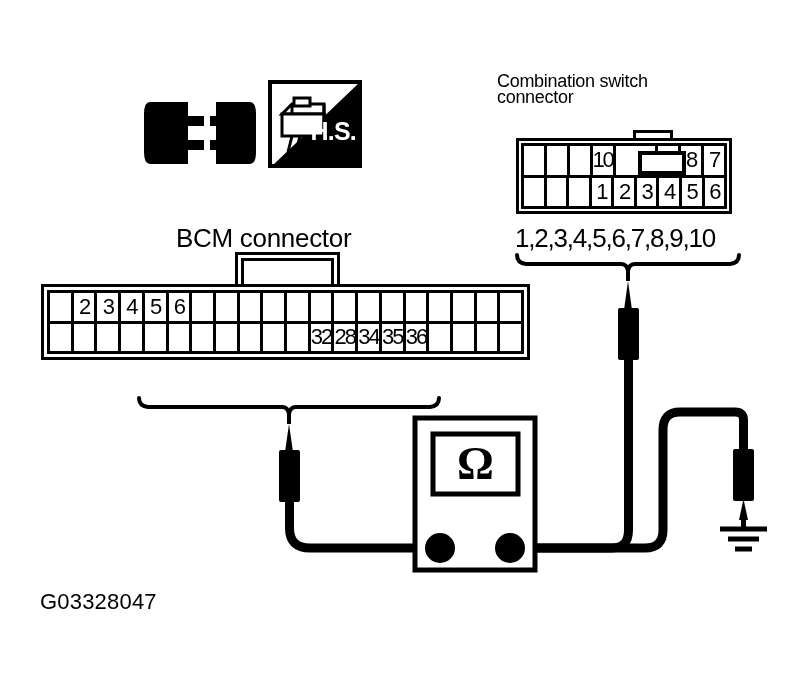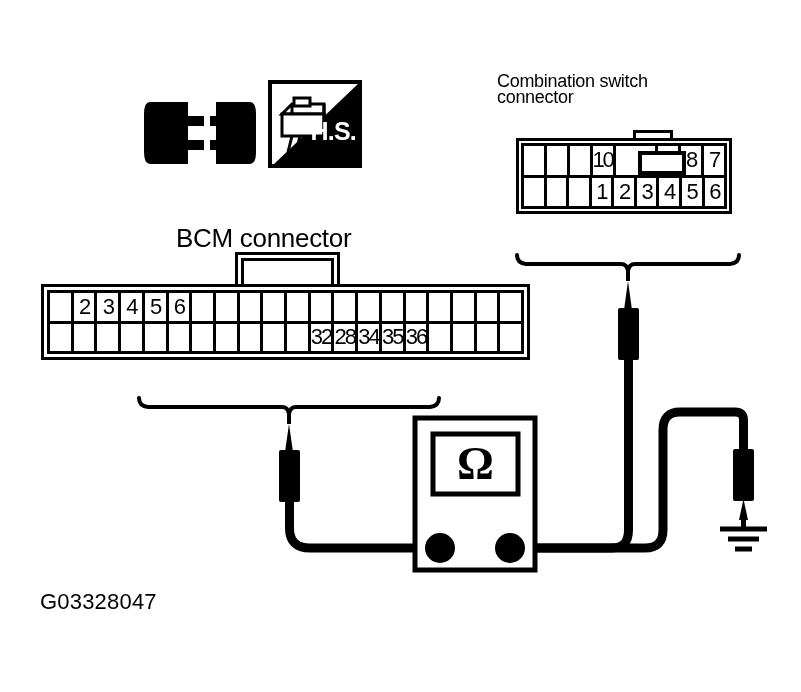--- a/index.html
+++ b/index.html
@@ -234,20 +234,21 @@
       <div class="cell">2</div>
       <div class="cell">3</div>
       <div class="cell">4</div>
       <div class="cell">5</div>
       <div class="cell">6</div>
     </div>
   </div>
 
   <div class="combo-innerbox"></div>
 
+  <div class="label pinlist-combo">1,2,3,4,5,6,7,8,9,10</div>
 
   <div class="label title-bcm">BCM connector</div>
 
   <div class="bcm-tab"></div>
   <div class="bcm-tab-inner"></div>
 
   <div class="conn-outer" style="left:41px; top:284px; width:489px; height:76px;"></div>
 
   <div class="conn-inner" id="bcm-grid" style="left:47px; top:290px; width:477px; height:64px;">
     <div class="conn-row top-row" id="bcm-top">

